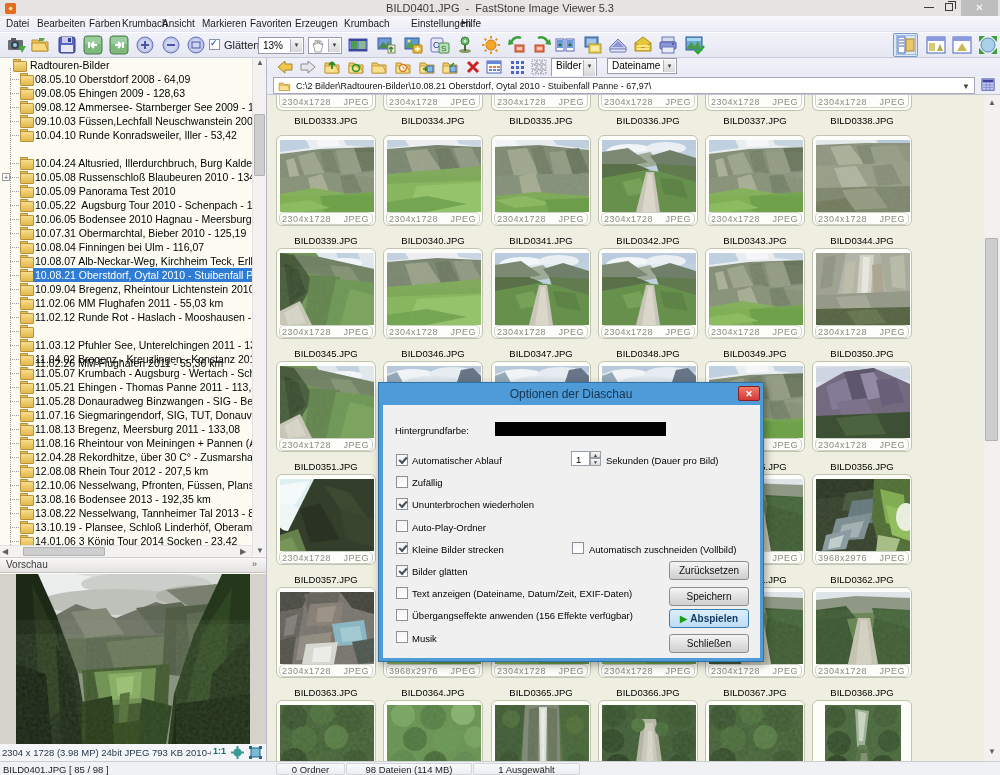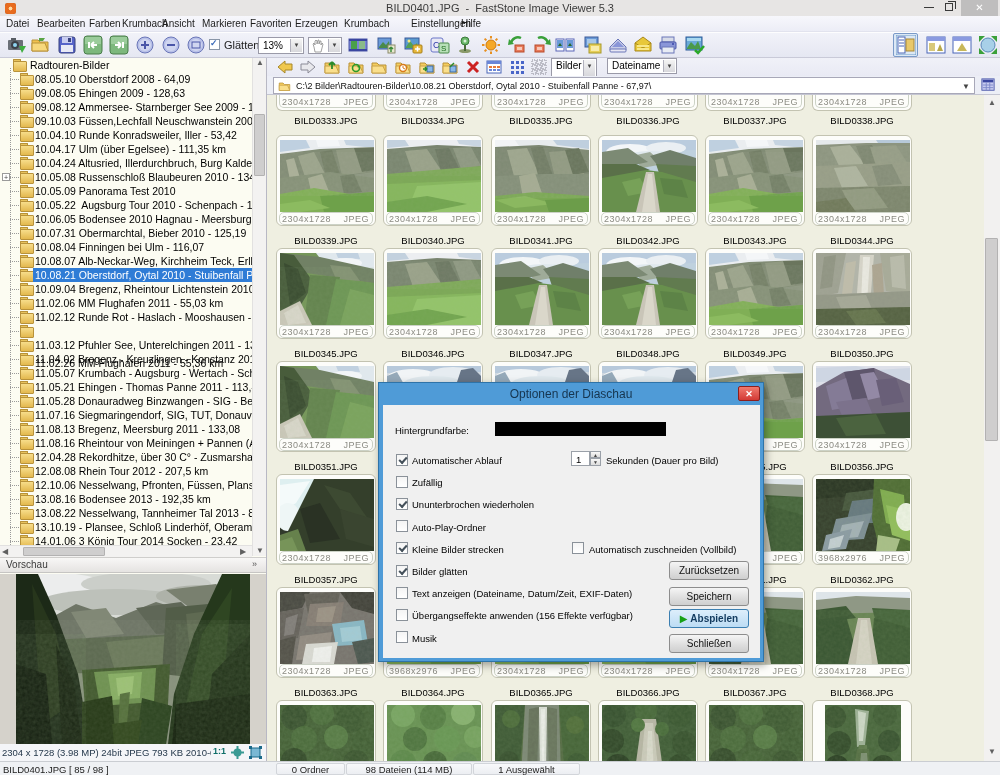--- a/index.html
+++ b/index.html
@@ -608,25 +608,20 @@
 <div class="trow" style="top:56px;left:0;width:260px;">
       <span style="position:absolute;left:10px;top:7px;width:9px;height:1px;background-image:repeating-linear-gradient(90deg,#9a9a9a 0 1px,transparent 1px 2px);"></span>
       <span class="fold" style="left:20px;"></span>
       <span style="position:absolute;left:35px;">09.10.03 Füssen,Lechfall Neuschwanstein 2009 - 77,39</span>
     </div>
 <div class="trow" style="top:70px;left:0;width:260px;">
       <span style="position:absolute;left:10px;top:7px;width:9px;height:1px;background-image:repeating-linear-gradient(90deg,#9a9a9a 0 1px,transparent 1px 2px);"></span>
       <span class="fold" style="left:20px;"></span>
       <span style="position:absolute;left:35px;">10.04.10 Runde Konradsweiler, Iller - 53,42</span>
     </div>
-<div class="trow" style="top:84px;left:0;width:260px;">
-      <span style="position:absolute;left:10px;top:7px;width:9px;height:1px;background-image:repeating-linear-gradient(90deg,#9a9a9a 0 1px,transparent 1px 2px);"></span>
-      <span class="fold" style="left:20px;"></span>
-      <span style="position:absolute;left:35px;">10.04.17 Ulm (über Egelsee) - 111,35 km</span>
-    </div>
 <div class="trow" style="top:98px;left:0;width:260px;">
       <span style="position:absolute;left:10px;top:7px;width:9px;height:1px;background-image:repeating-linear-gradient(90deg,#9a9a9a 0 1px,transparent 1px 2px);"></span>
       <span class="fold" style="left:20px;"></span>
       <span style="position:absolute;left:35px;">10.04.24 Altusried, Illerdurchbruch, Burg Kalden 2010</span>
     </div>
 <div class="trow" style="top:112px;left:0;width:260px;">
       <span style="position:absolute;left:10px;top:7px;width:9px;height:1px;background-image:repeating-linear-gradient(90deg,#9a9a9a 0 1px,transparent 1px 2px);"></span>
       <span style="position:absolute;left:2px;top:3px;width:8px;height:8px;border:1px solid #9a9a9a;background:#fff;font-size:7px;line-height:7px;text-align:center;color:#444;">+</span>
       <span class="fold" style="left:20px;"></span>
       <span style="position:absolute;left:35px;">10.05.08 Russenschloß Blaubeuren 2010 - 134,04</span>

